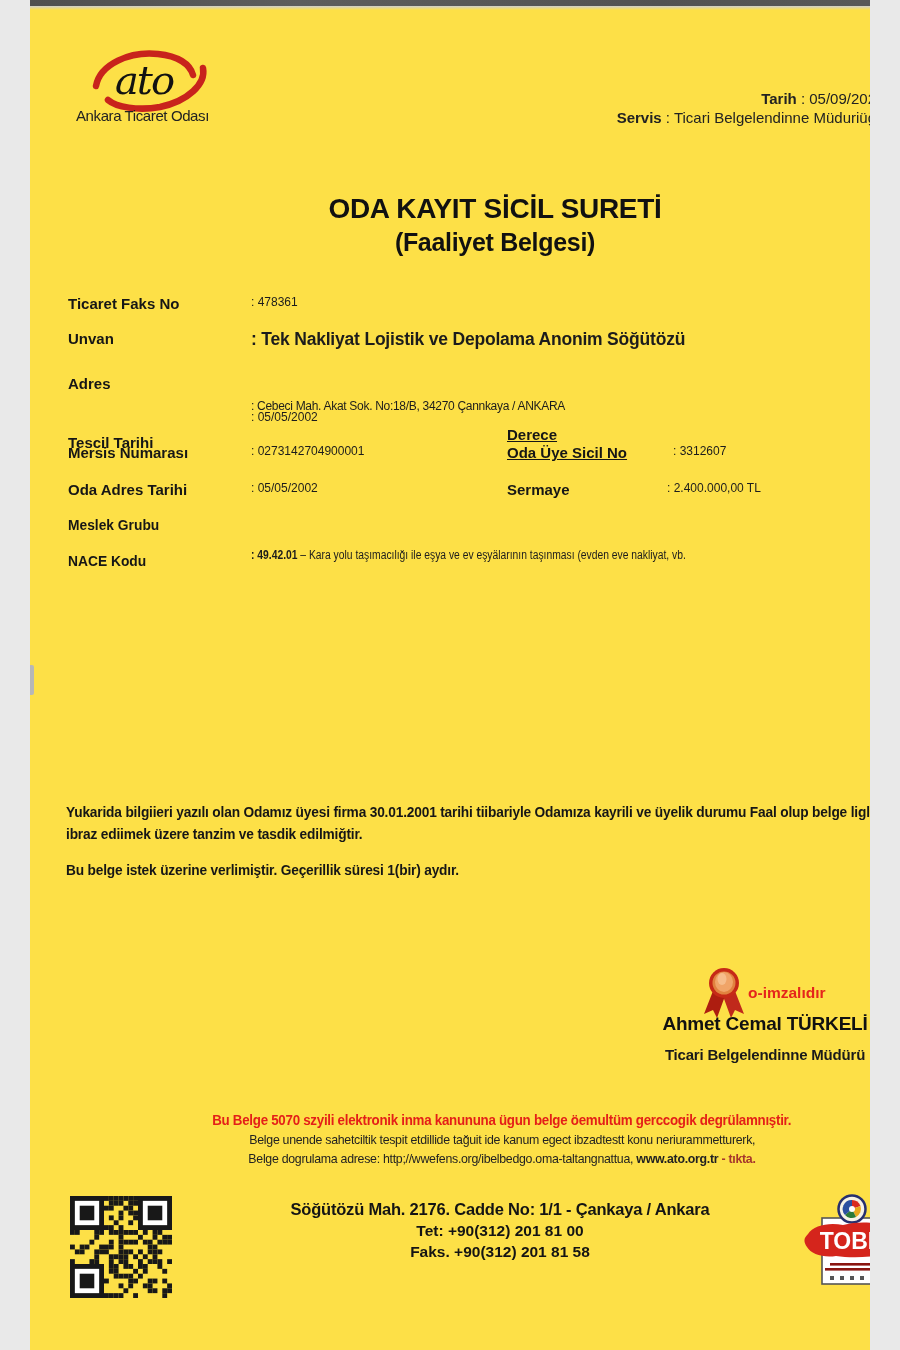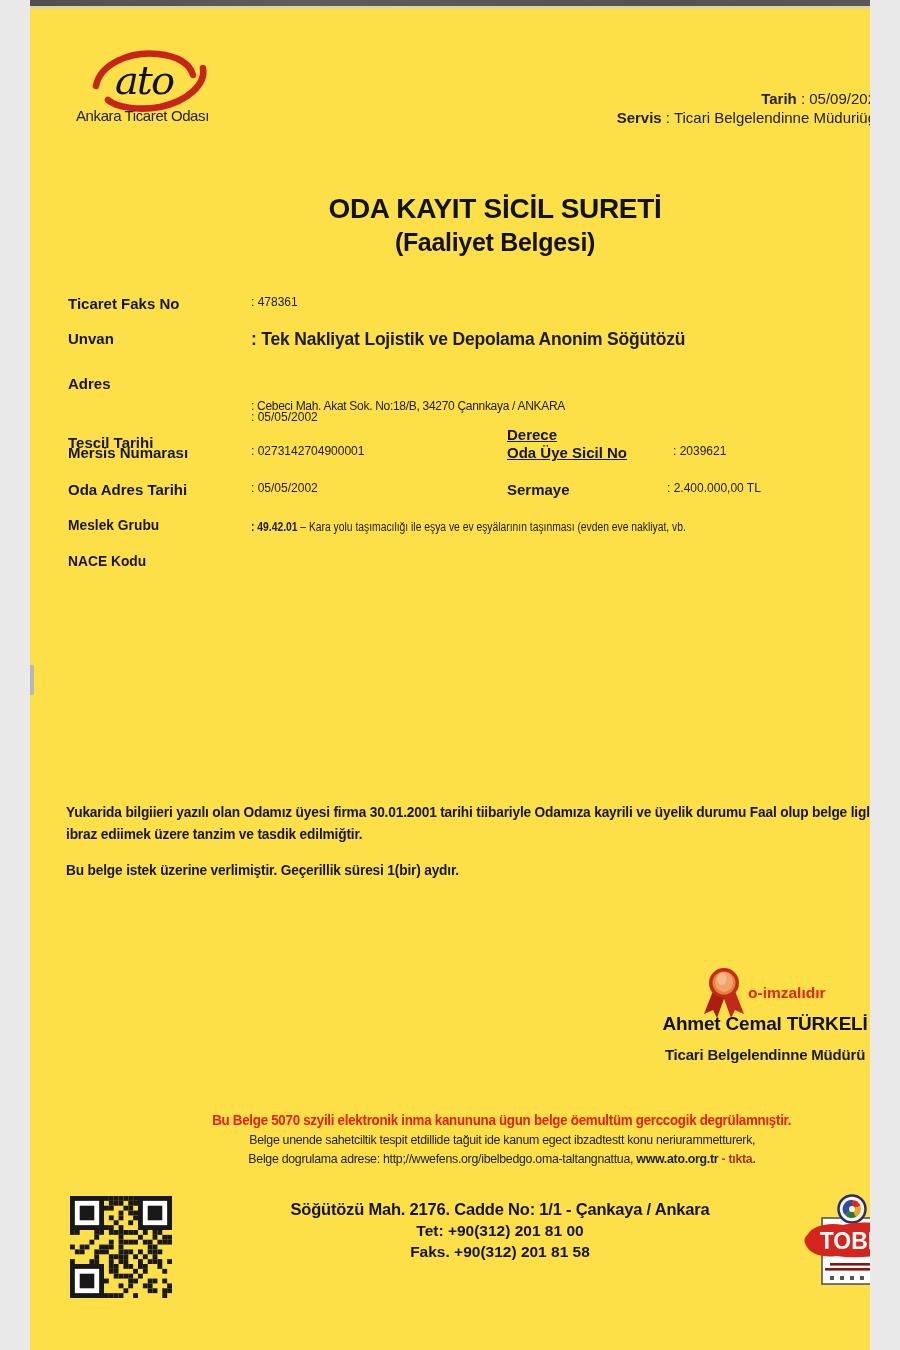--- a/index.html
+++ b/index.html
@@ -100,27 +100,27 @@
 
   <span class="abs lbl" style="left:38px;top:444px;">Mersis Numarası</span>
   <span class="abs val" style="left:221px;top:444px;">: 0273142704900001</span>
 
   <span class="abs lbl" style="left:38px;top:481px;">Oda Adres Tarihi</span>
   <span class="abs val" style="left:221px;top:481px;">: 05/05/2002</span>
 
   <span class="abs lbl" style="left:38px;top:516px;"><span class="cond sx92">Meslek Grubu</span></span>
 
   <span class="abs lbl" style="left:38px;top:552px;"><span class="cond sx92">NACE Kodu</span></span>
-  <span class="abs val" style="left:221px;top:520px;"><span class="cond sx86"><b>: 49.42.01</b><span> – Kara yolu taşımacılığı ile eşya ve ev eşyälarının taşınması  (evden eve nakliyat, vb.</span></span></span>
+  <span class="abs val" style="left:221px;top:548px;"><span class="cond sx86"><b>: 49.42.01</b><span> – Kara yolu taşımacılığı ile eşya ve ev eşyälarının taşınması  (evden eve nakliyat, vb.</span></span></span>
 
   <span class="abs lbl" style="left:477px;top:426px;text-decoration:underline;">Derece</span>
   <span class="abs val" style="left:630px;top:410px;"></span>
 
   <span class="abs lbl" style="left:477px;top:444px;text-decoration:underline;">Oda Üye Sicil No</span>
-  <span class="abs val" style="left:643px;top:444px;">: 2039621</span>
+  <span class="abs val" style="left:643px;top:444px;">: 3312607</span>
 
   <span class="abs lbl" style="left:477px;top:481px;">Sermaye</span>
   <span class="abs val" style="left:637px;top:481px;">: 2.400.000,00 TL</span>
 
   <div class="abs para" style="top:801px;">Yukarida bilgiieri yazılı olan Odamız üyesi firma 30.01.2001 tarihi tiibariyle Odamıza kayrili ve üyelik durumu Faal olup belge liglli mercilere ibraz ediimek üzere tanzim ve tasdik edilmiğtir.</div>
   <div class="abs para" style="top:859px;">Bu belge istek üzerine verlimiştir. Geçerillik süresi 1(bir) aydır.</div>
 
   <div class="abs ribbon-box">
     <svg width="44" height="52" viewBox="0 0 44 52">
       <polygon points="11,24 2,47 11,43 15,51 23,29" fill="#ad1d10"></polygon>

